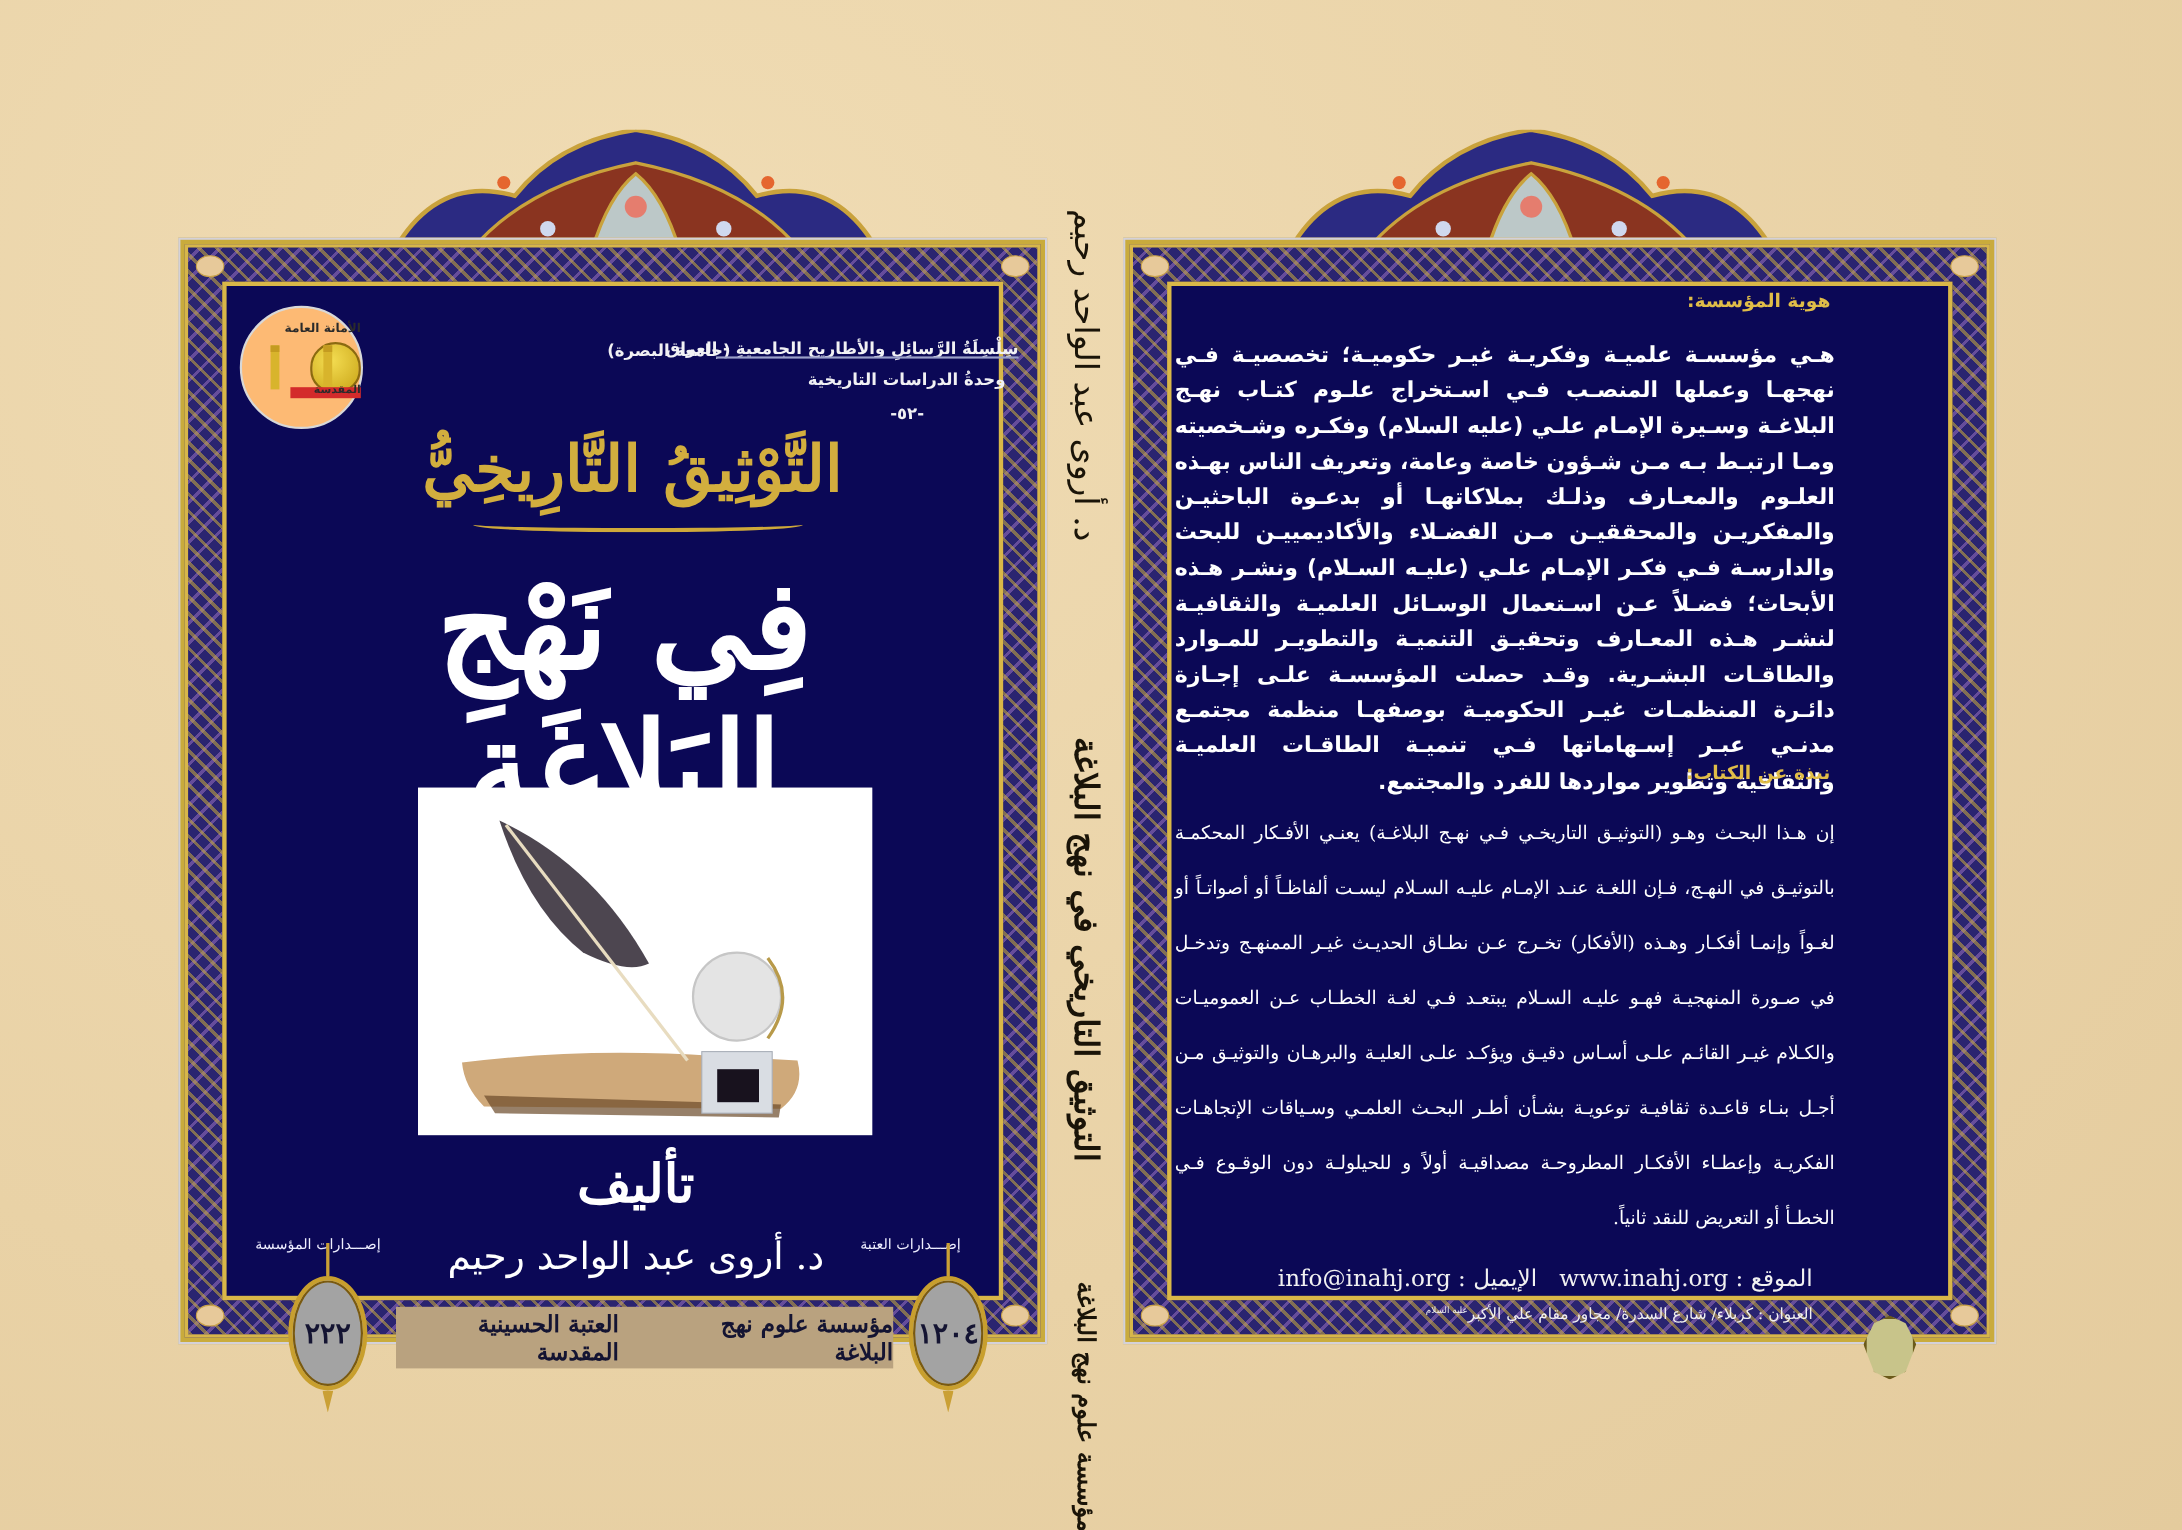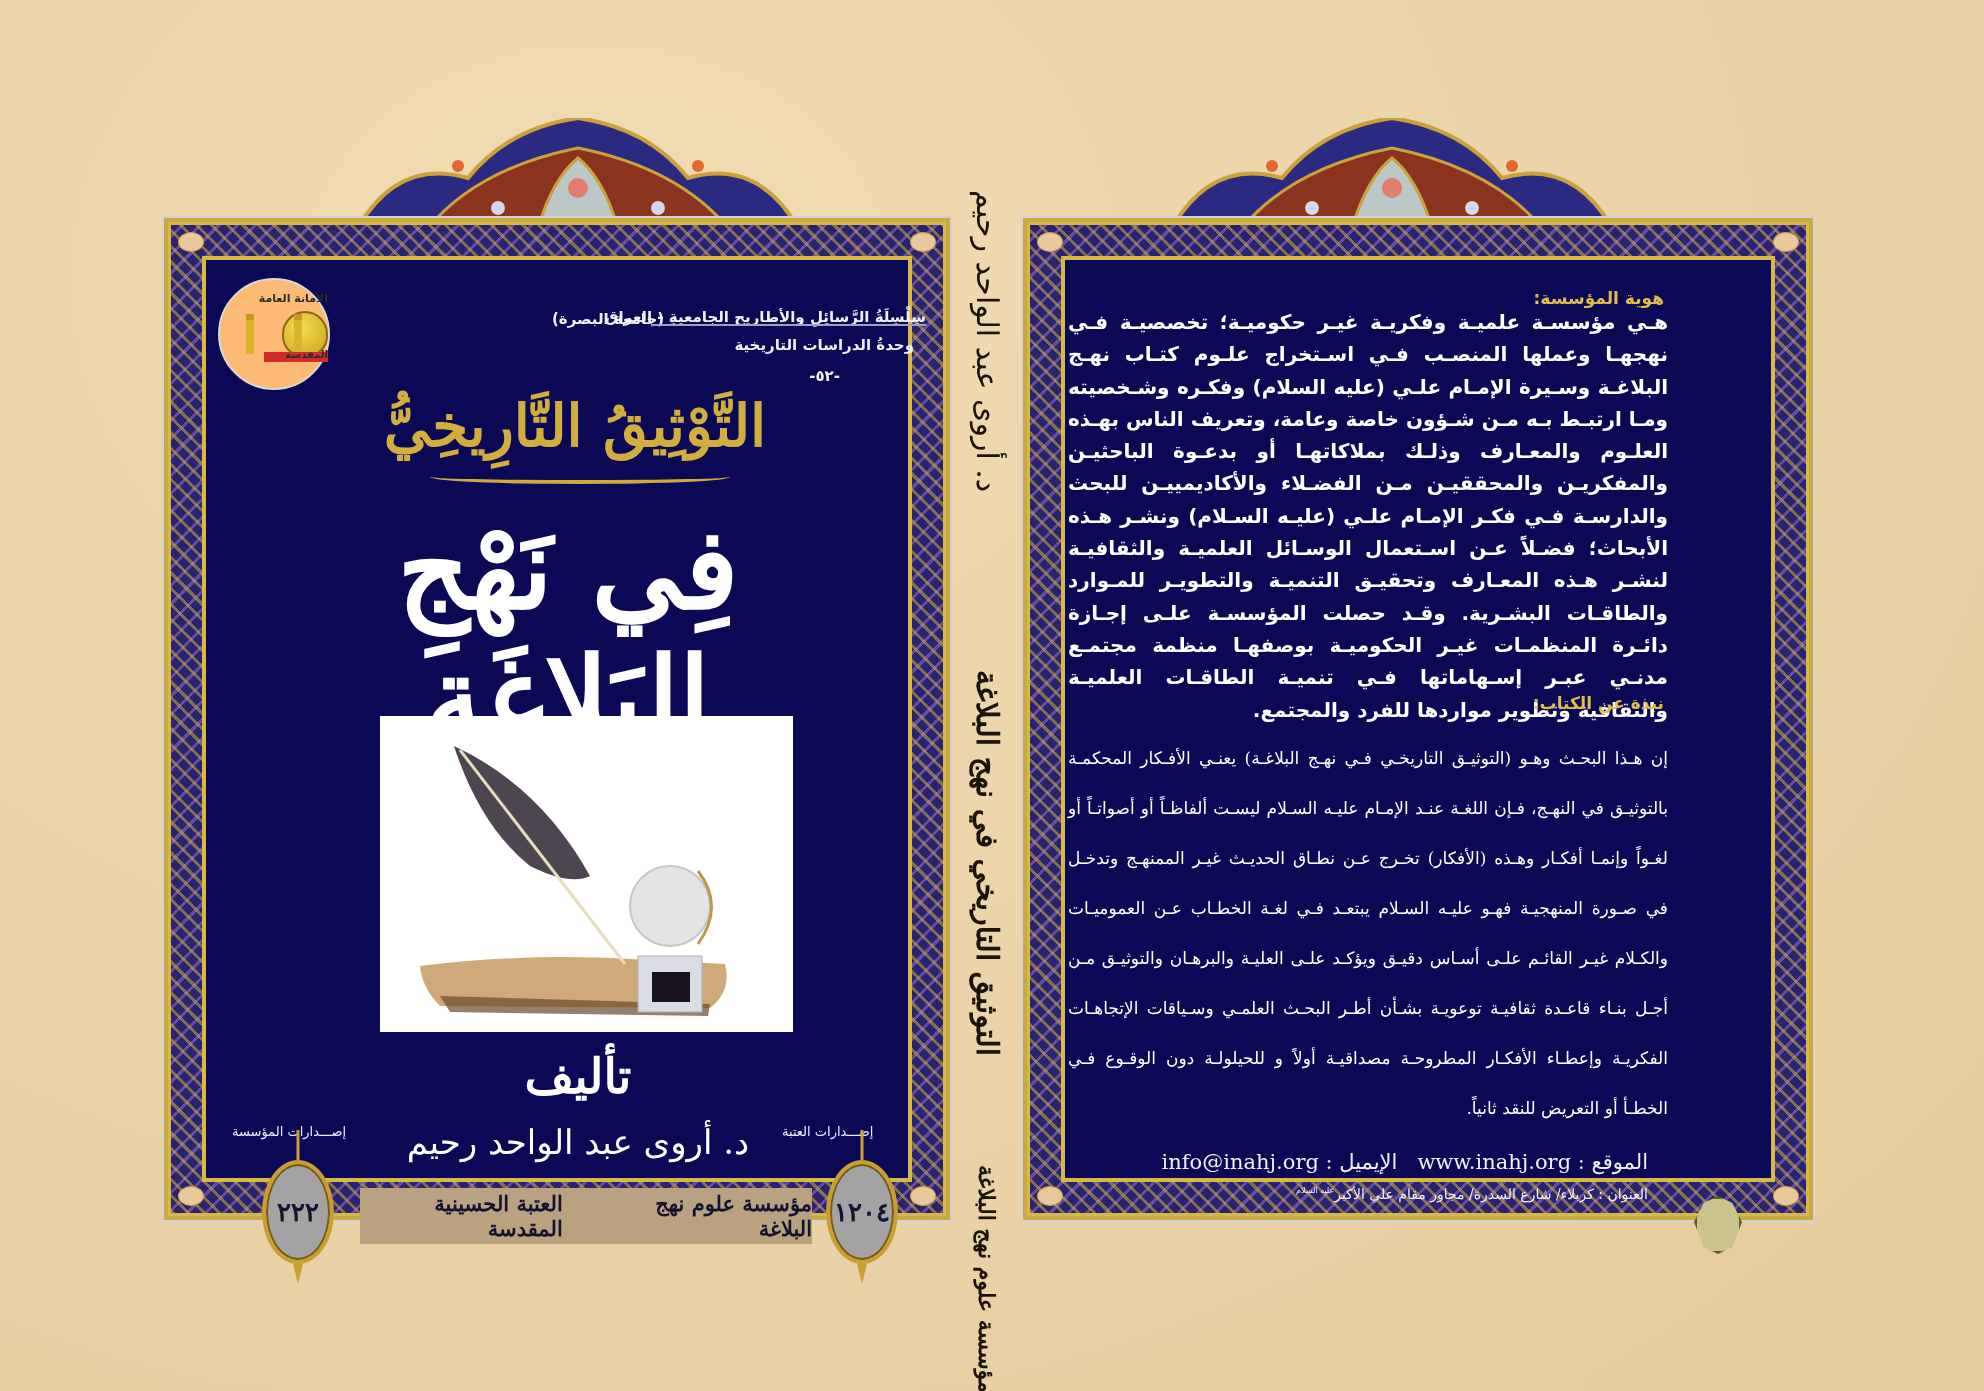--- a/index.html
+++ b/index.html
@@ -147,21 +147,21 @@
 
   
   .back-text {
     position: absolute; left: 1068px; width: 600px; direction: rtl; text-align: justify;
     text-align-last: right;
   }
   .section-head {
     position: absolute; right: 320px; direction: rtl; color: #e0bd48;
     font-family: "DejaVu Sans", sans-serif; font-size: 17px; font-weight: bold; white-space: nowrap;
   }
-  .about-head { top: 288px; text-align: center; }
+  .about-head { top: 264px; text-align: center; }
   .book-head { top: 693px; margin-left: 13px; }
 
   .about-body {
     top: 306px; font-size: 20px; line-height: 32.3px; font-weight: bold; color: #ffffff;
   }
   .book-body {
     top: 733px; font-family: "DejaVu Serif", serif; font-size: 17px; line-height: 50px; color: #ffffff;
   }
 
   .contact {

